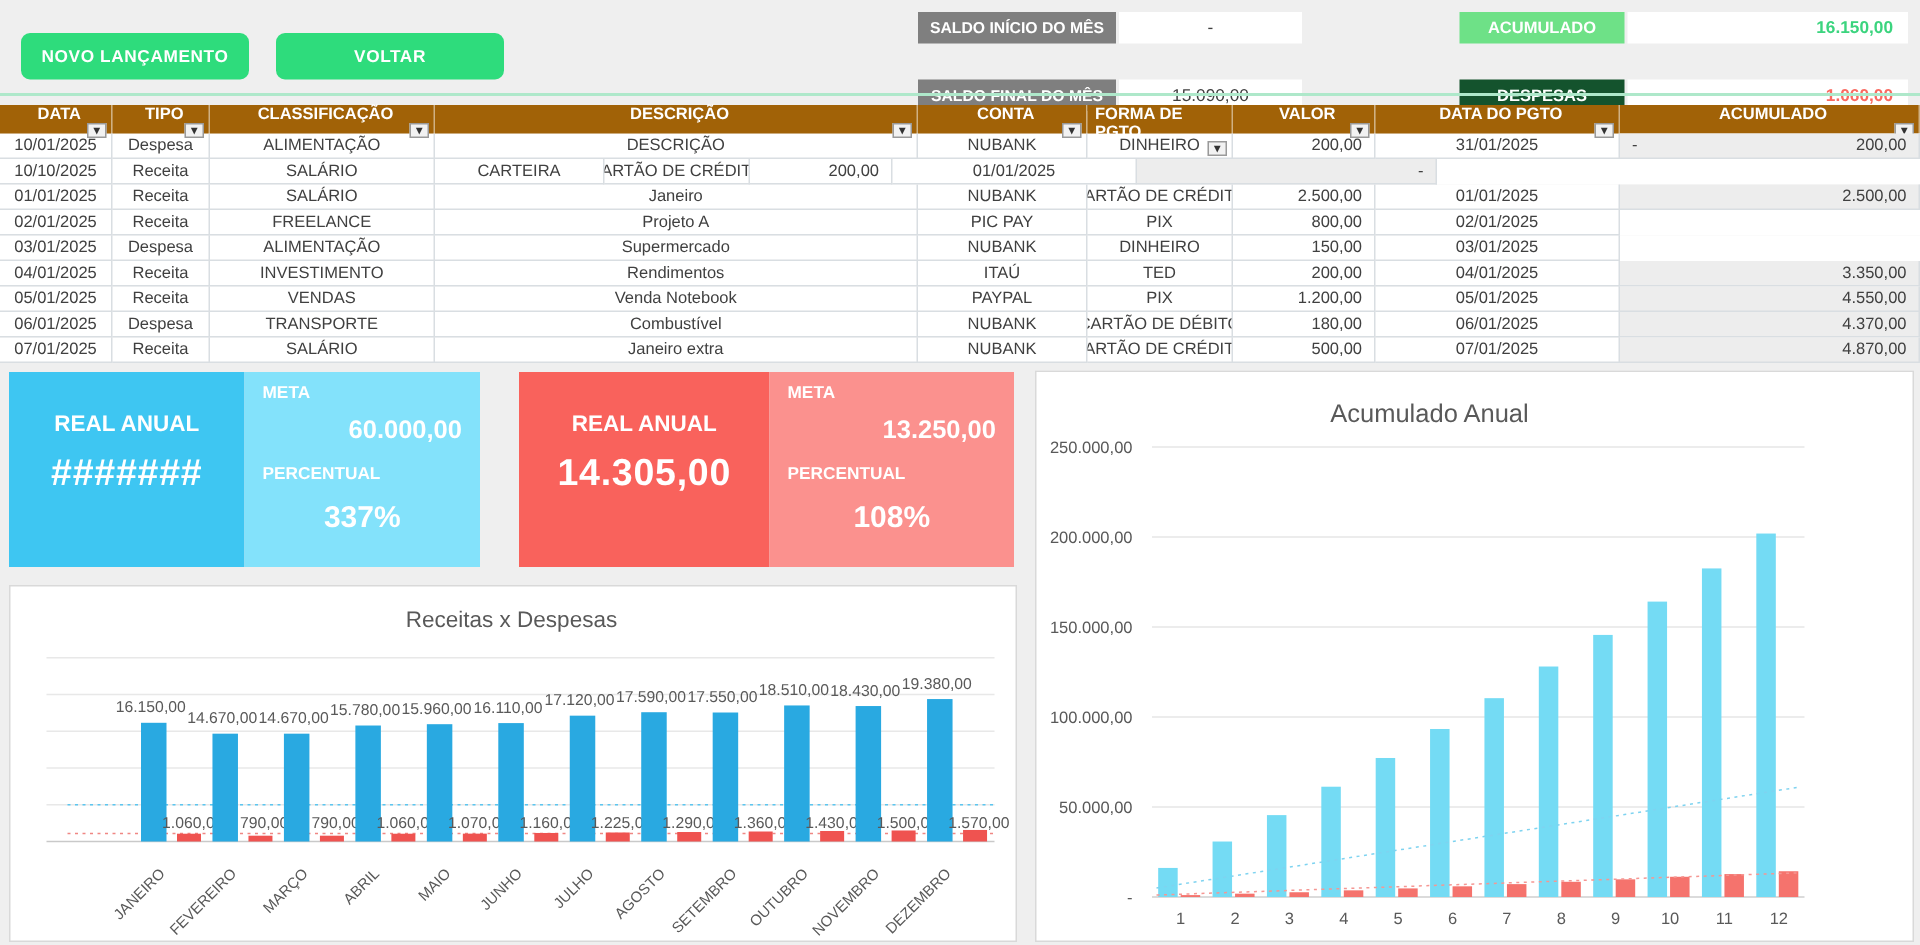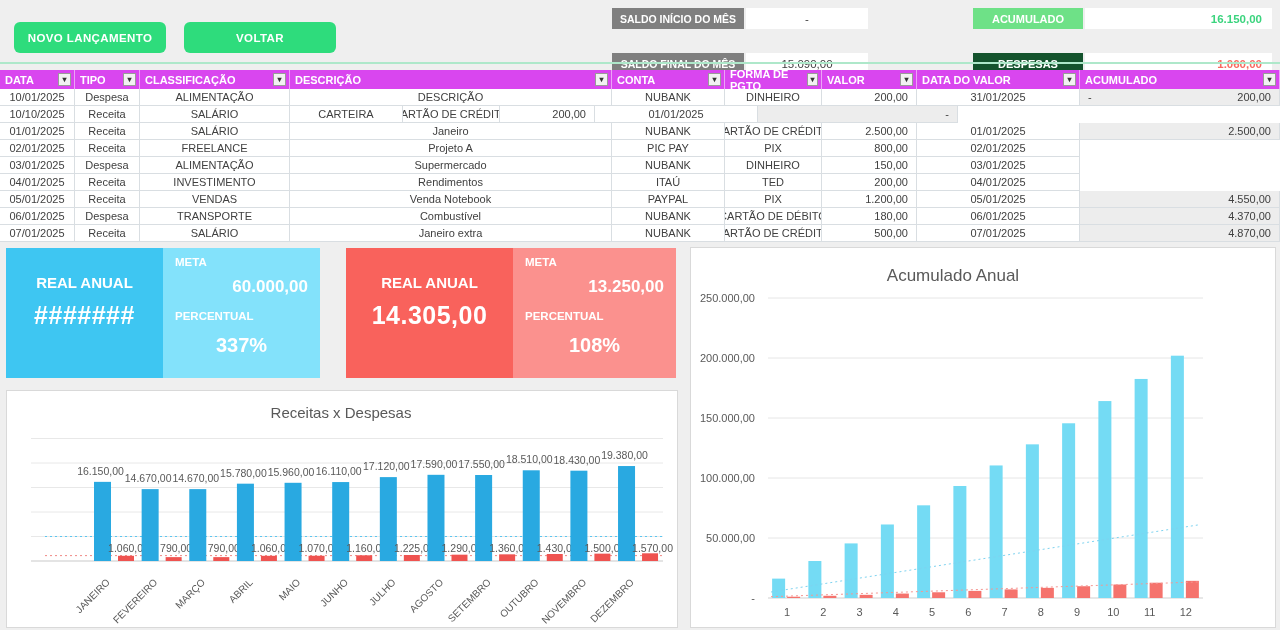--- a/index.html
+++ b/index.html
@@ -17,22 +17,22 @@
        font-size:11.5px;display:flex;align-items:center;justify-content:center;}
   .tag{position:absolute;left:973px;width:110px;height:21px;color:#fff;font-size:11px;font-weight:bold;
        display:flex;align-items:center;justify-content:center;}
   .tag-val{position:absolute;left:1085px;width:187px;height:21px;background:#fff;font-size:11.5px;
        font-weight:bold;display:flex;align-items:center;justify-content:flex-end;padding-right:10px;box-sizing:border-box;}
   .row1{top:8px;text-align:right;} .row2{top:53px;text-align:right;}
   .divider{position:absolute;left:0;top:62px;width:1280px;height:2px;background:#AEE8CA;}
   
   .tablewrap{position:absolute;left:0;top:70px;width:1280px;}
   .thead{display:flex;height:19px;}
-  .th{background:#d946ef;color:#fff;font-size:11px;font-weight:bold;display:flex;align-items:center;
-      box-sizing:border-box;padding-left:5px;border-right:1px solid rgba(255,255,255,.5);}
+  .th{background:#a16207;color:#fff;font-size:11px;font-weight:bold;display:flex;align-items:center;
+      box-sizing:border-box;padding-left:5px;border-right:1px solid rgba(255,255,255,.5);flex-direction:column;}
   .filter{margin-left:auto;margin-right:3px;width:13px;height:13px;background:#F2F2F2;border:1px solid #9a9a9a;
       box-sizing:border-box;display:flex;align-items:center;justify-content:center;font-size:8px;color:#333;cursor:pointer;line-height:1;}
   .tr{display:flex;height:17px;background:#fff;}
   .td{box-sizing:border-box;font-size:11px;color:#404040;border-right:1px solid #D9DEE2;border-bottom:1px solid #D9DEE2;
       display:flex;align-items:center;overflow:hidden;white-space:nowrap;}
   .td.center{justify-content:center;} .td.right{justify-content:flex-end;padding-right:8px;}
   .td.acc{background:#EDEDED;} .td.between{justify-content:space-between;padding:0 8px;}
   
   .kpi{position:absolute;top:248px;height:130px;display:flex;color:#fff;}
   #kpi-blue{left:6px;width:314px;} #kpi-red{left:346px;width:330px;}
@@ -96,21 +96,21 @@
         </div>
         <div class="th" style="width: 97px;">
           <span>FORMA DE PGTO</span>
           <div class="filter">▾</div>
         </div>
         <div class="th" style="width: 95px;">
           <span>VALOR</span>
           <div class="filter">▾</div>
         </div>
         <div class="th" style="width: 163px;">
-          <span>DATA DO VALOR</span>
+          <span>DATA DO PGTO</span>
           <div class="filter">▾</div>
         </div>
         <div class="th" style="width: 200px;">
           <span>ACUMULADO</span>
           <div class="filter">▾</div>
         </div>
       </div>
     <div id="tbody">
         <div class="tr">
           <div class="td center" style="width: 75px;">10/01/2025</div>
@@ -169,20 +169,21 @@
         </div>
         <div class="tr">
           <div class="td center" style="width: 75px;">04/01/2025</div>
           <div class="td center" style="width: 65px;">Receita</div>
           <div class="td center" style="width: 150px;">INVESTIMENTO</div>
           <div class="td center" style="width: 322px;">Rendimentos</div>
           <div class="td center" style="width: 113px;">ITAÚ</div>
           <div class="td center" style="width: 97px;">TED</div>
           <div class="td right" style="width: 95px;">200,00</div>
           <div class="td center" style="width: 163px;">04/01/2025</div>
+          <div class="td acc right" style="width: 200px;">3.350,00</div>
         </div>
         <div class="tr">
           <div class="td center" style="width: 75px;">05/01/2025</div>
           <div class="td center" style="width: 65px;">Receita</div>
           <div class="td center" style="width: 150px;">VENDAS</div>
           <div class="td center" style="width: 322px;">Venda Notebook</div>
           <div class="td center" style="width: 113px;">PAYPAL</div>
           <div class="td center" style="width: 97px;">PIX</div>
           <div class="td right" style="width: 95px;">1.200,00</div>
           <div class="td center" style="width: 163px;">05/01/2025</div>

